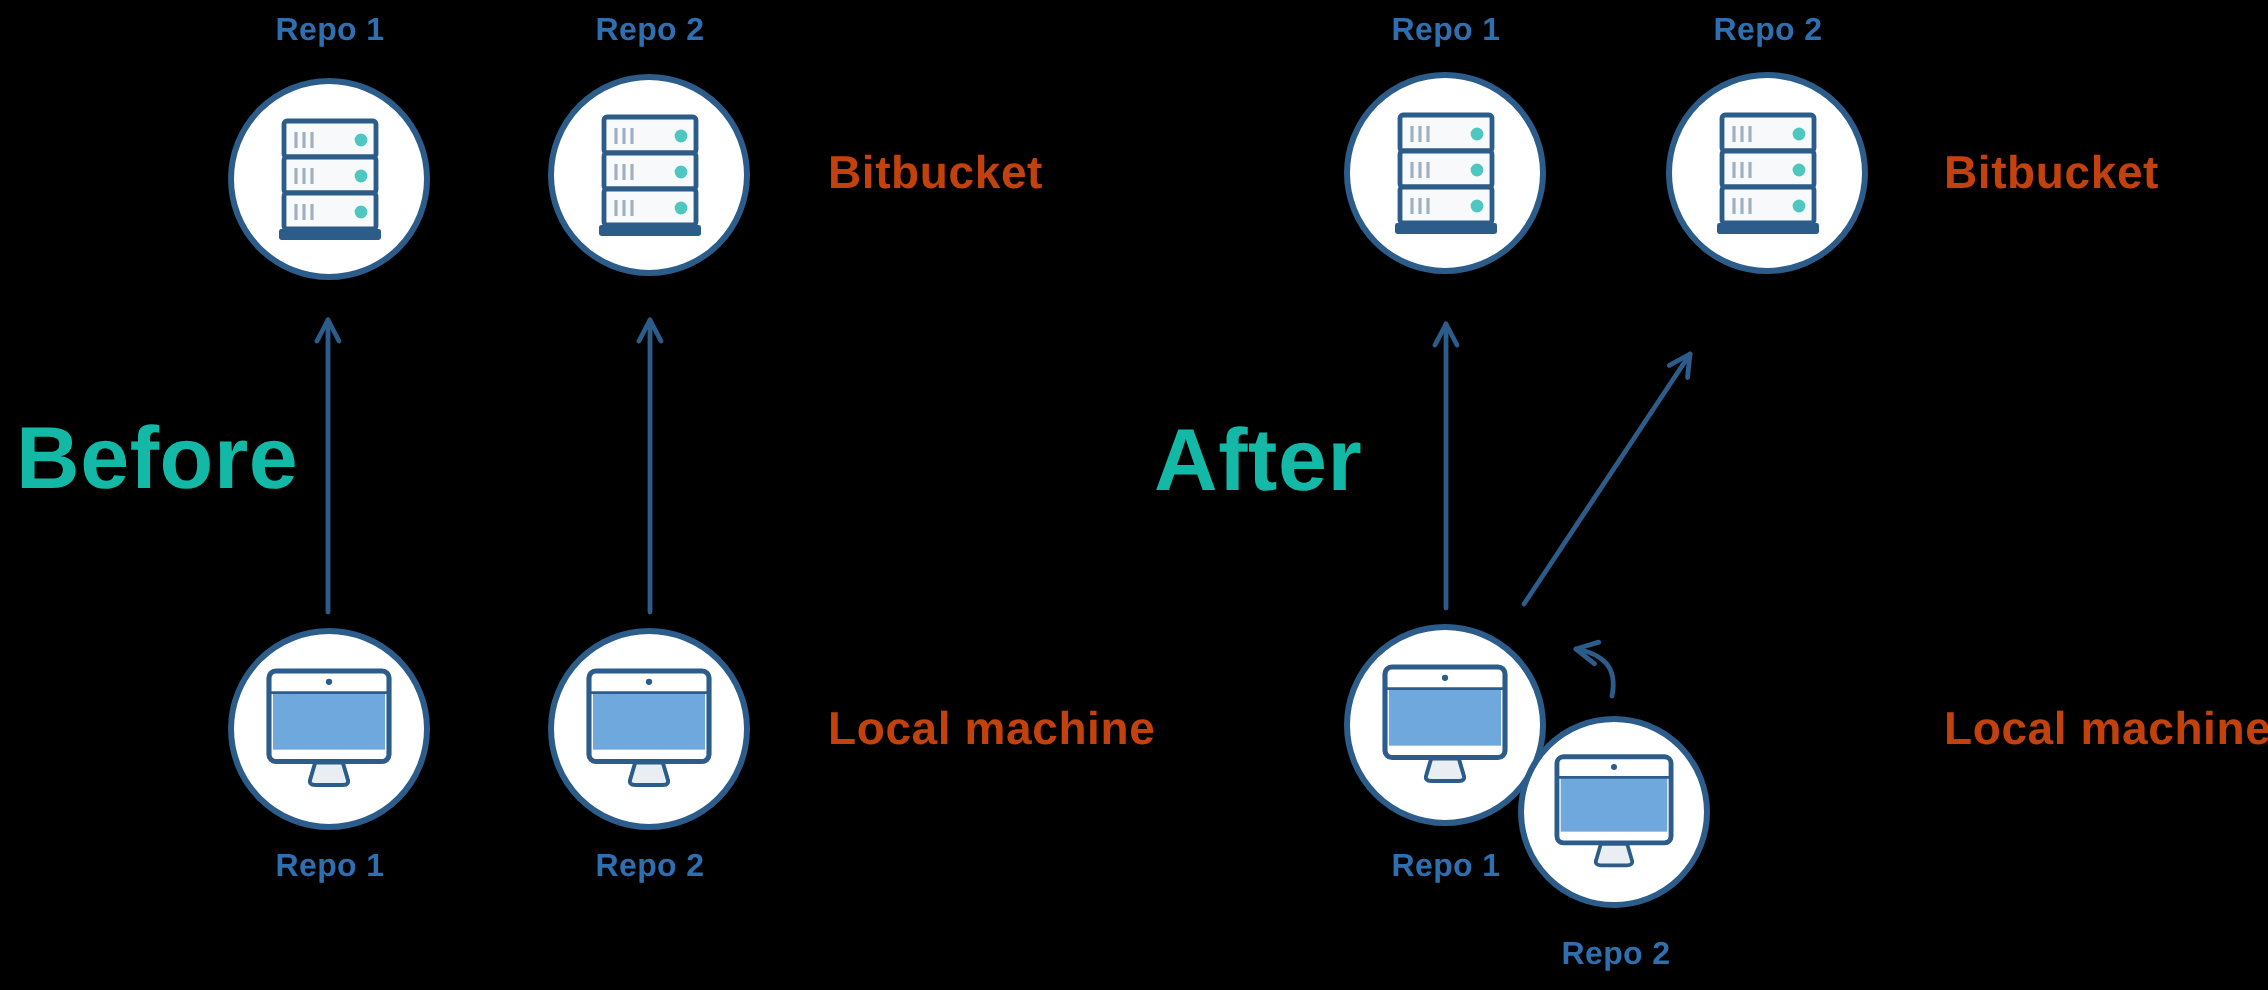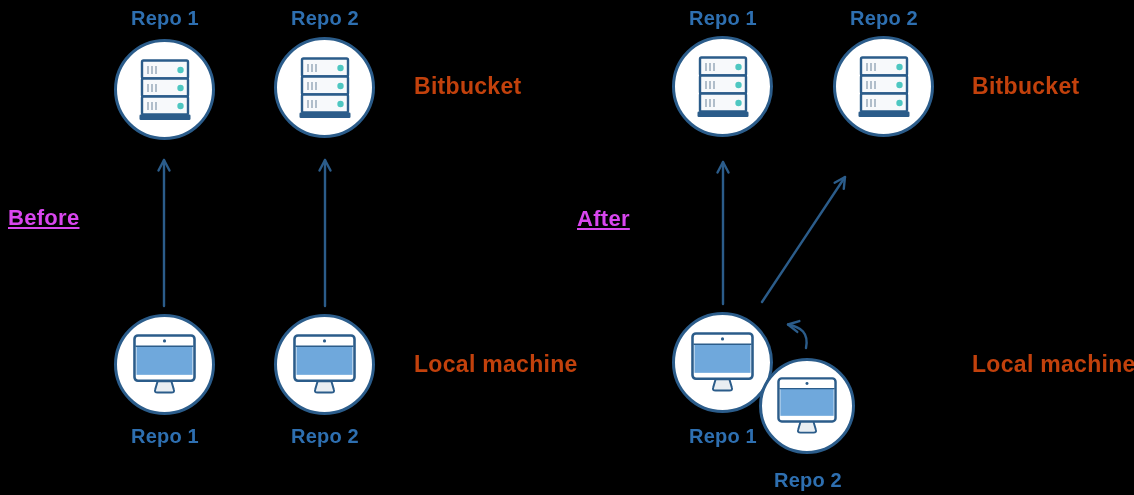--- a/index.html
+++ b/index.html
@@ -12,29 +12,29 @@
   .node {
     position:absolute; box-sizing:border-box; background:#fff;
     border:3.5px solid #2b5c8a; border-radius:50%;
     display:flex; align-items:center; justify-content:center;
   }
   .node.big   { width:101px; height:101px; }
   .node.small { width:96px;  height:96px;  }
   .z1 { z-index:1; } .z2 { z-index:2; }
   .repo-lbl {
     position:absolute; transform:translateX(-50%); white-space:nowrap;
-    font-size:20px; font-weight:bold; letter-spacing:.2px; color:#2e6fb0;
+    font-size:16px; font-weight:bold; letter-spacing:.2px; color:#2e6fb0;
   }
   .hdr {
     position:absolute; white-space:nowrap;
     font-size:23px; font-weight:bold; letter-spacing:.3px; color:#c2410c;
   }
   .phase-title {
     position:absolute; white-space:nowrap;
-    font-size:22px; font-weight:bold; letter-spacing:.3px; color:#d946ef;text-decoration:underline;
+    font-size:44px; font-weight:bold; letter-spacing:.3px; color:#14b8a6;
   }
 </style>
 </head>
 <body>
 
 <div class="canvas">
 
   <svg class="arrow-layer" width="1134" height="495" viewBox="0 0 1134 495">
     <defs>
       <marker id="ah" markerUnits="userSpaceOnUse" markerWidth="20" markerHeight="20" refX="14" refY="9" orient="auto">

